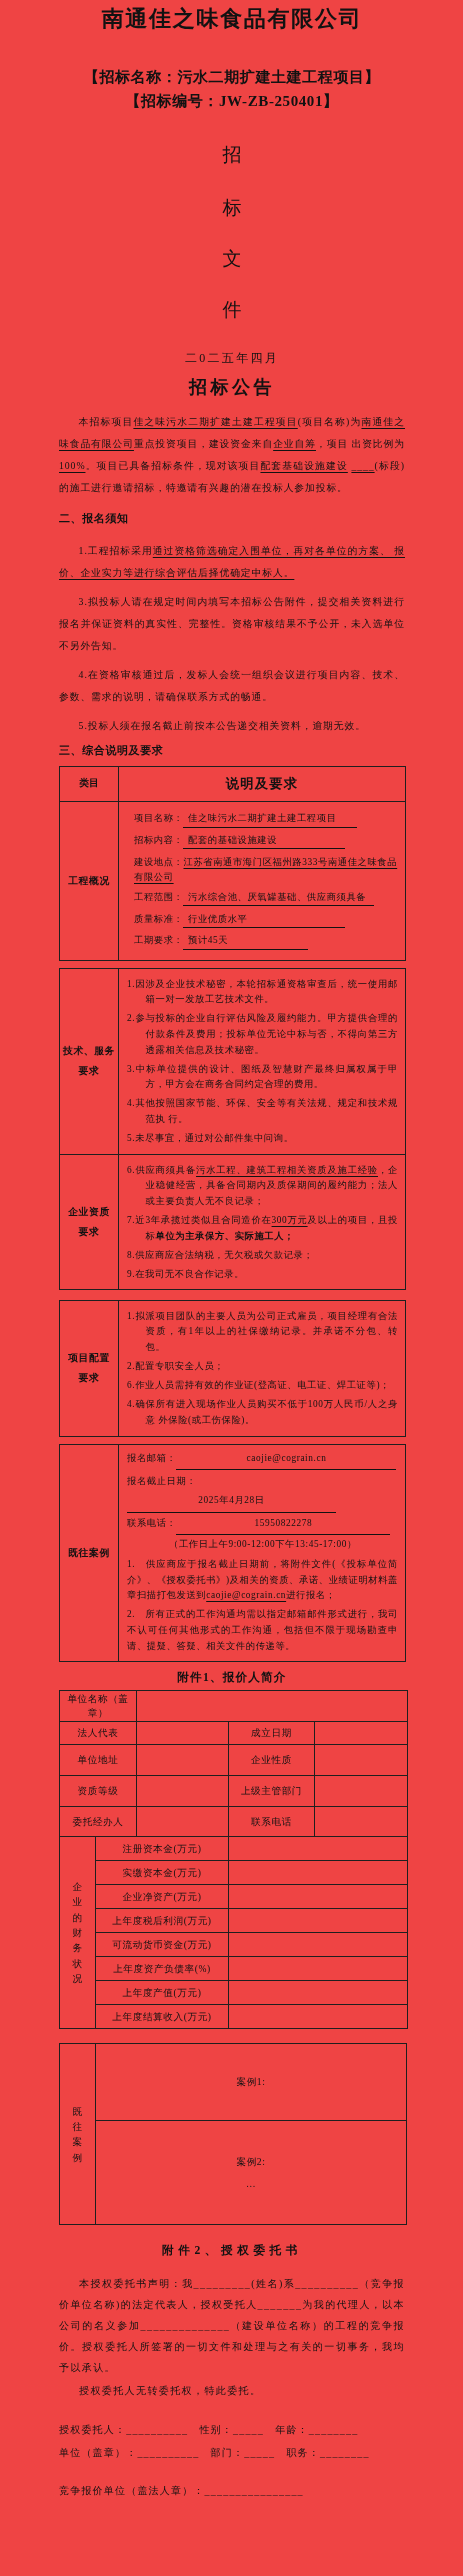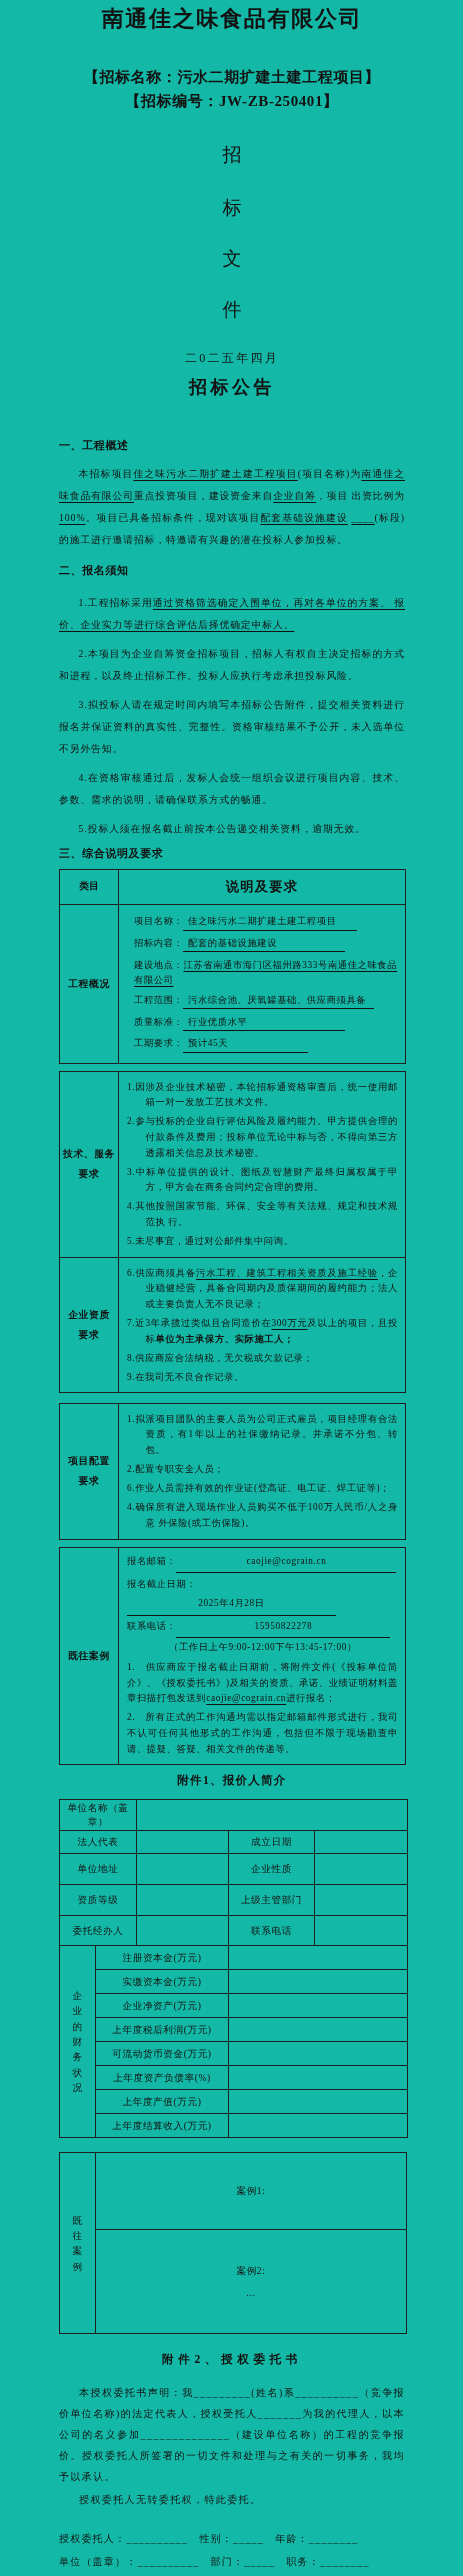--- a/index.html
+++ b/index.html
@@ -1,18 +1,18 @@
 <!DOCTYPE html>
 <html style="font-size:9.3px"><head>
 <meta charset="utf-8">
 <style>
   * { margin:0; padding:0; box-sizing:border-box; }
   html,body { background:#ffffff; }
   .page {
-    width:464px; height:2576px; background:#14b8a6; color:#121212;
+    width:464px; height:2576px; background:#ef4444; color:#121212;
     font-family:"Liberation Serif","DejaVu Serif",serif;
     overflow:hidden; display:flow-root; position:relative;
   }
   .center { text-align:center; }
   .company { margin-top:3.5px; font-size:22px; font-weight:700; letter-spacing:1.7px; line-height:29px; }
   .tn { font-size:15px; font-weight:700; letter-spacing:0.6px; line-height:21px; }
   .tn1 { margin-top:34px; }
   .tn2 { margin-top:3.5px; }
   .doc-char { font-size:19px; line-height:25.5px; font-weight:400; }
   .dc1 { margin-top:30px; } .dc2 { margin-top:27px; } .dc3 { margin-top:25.5px; } .dc4 { margin-top:25.5px; }
@@ -54,21 +54,21 @@
              padding-left:2em; text-indent:-2em; text-align:justify; }
   .sp-item.flush { padding-left:0; text-indent:0; }
   .su-field { font-size:9.3px; line-height:19.7px; letter-spacing:0.6px; margin-bottom:1.2px; }
   .su-note { font-size:9.3px; letter-spacing:0.6px; line-height:17.4px; padding-left:42px; }
 
   .att-h { margin-top:8px; text-align:center; font-size:11.6px; font-weight:700;
            letter-spacing:1.2px; line-height:16px; }
   .att2-h { margin-top:17.4px; letter-spacing:4.6px; }
 
   table.bidder, table.cases { border-collapse:collapse; table-layout:fixed; width:346px; margin-left:59px; }
-  table.bidder { margin-top:10px; }
+  table.bidder { margin-top:4px; }
   table.cases { margin-top:14px; }
   .bidder td, .cases td { border:1.2px solid #1f1f1f; font-size:9.6px; letter-spacing:0.6px;
                           text-align:center; vertical-align:middle; line-height:14px; }
   .h54{height:31px;} .h40{height:23px;} .h53{height:31px;} .h52{height:30px;} .h42{height:24px;}
   .h133{height:77px;} .h179{height:104px;}
   .vlabel { display:inline-block; width:1.15em; word-break:break-all; line-height:1.6; }
   .case-cell { vertical-align:top; text-align:left; padding:4.6px 8px; }
   .case-more { margin-top:8px; }
 
   .poa-para { width:346px; margin:14px 0 0 59px; font-size:10px; line-height:21px;
@@ -87,26 +87,24 @@
   <div class="center tn tn2">【招标编号：JW-ZB-250401】</div>
 
   <div class="center doc-char dc1">招</div>
   <div class="center doc-char dc2">标</div>
   <div class="center doc-char dc3">文</div>
   <div class="center doc-char dc4">件</div>
 
   <div class="center year">二0二五年四月</div>
   <div class="center announce">招标公告</div>
 
-  <div class="sec-h sh1">一、工程概述</div>
   <div class="para"><span>本招标项目</span><span class="u">佳之味污水二期扩建土建工程项目</span><span>(项目名称)为</span><span class="u">南通佳之味食品有限公司</span><span>重点投资项目，建设资金来自</span><span class="u">企业自筹</span><span>，项目 出资比例为</span><span class="u">100%</span><span>。项目已具备招标条件，现对该项目</span><span class="u">配套基础设施建设</span><span> </span><span class="u">____</span><span>(标段)的施工进行邀请招标，特邀请有兴趣的潜在投标人参加投标。</span></div>
 
   <div class="sec-h sh2">二、报名须知</div>
   <div class="notice-item ni-first"><span>1.工程招标采用</span><span class="u">通过资格筛选确定入围单位，再对各单位的方案、 报价、企业实力等进行综合评估后择优确定中标人。</span></div>
-  <div class="notice-item"><span>2.本项目为企业自筹资金招标项目，招标人有权自主决定招标的方式 和进程，以及终止招标工作。投标人应执行考虑承担投标风险。</span></div>
   <div class="notice-item"><span>3.拟投标人请在规定时间内填写本招标公告附件，提交相关资料进行 报名并保证资料的真实性、完整性。资格审核结果不予公开，未入选单位 不另外告知。</span></div>
   <div class="notice-item"><span>4.在资格审核通过后，发标人会统一组织会议进行项目内容、技术、 参数、需求的说明，请确保联系方式的畅通。</span></div>
   <div class="notice-item"><span>5.投标人须在报名截止前按本公告递交相关资料，逾期无效。</span></div>
 
   <div class="sec-h sh3">三、综合说明及要求</div>
 
   <table class="spec">
     <colgroup>
         <col style="width:59px">
         <col style="width:287px">

